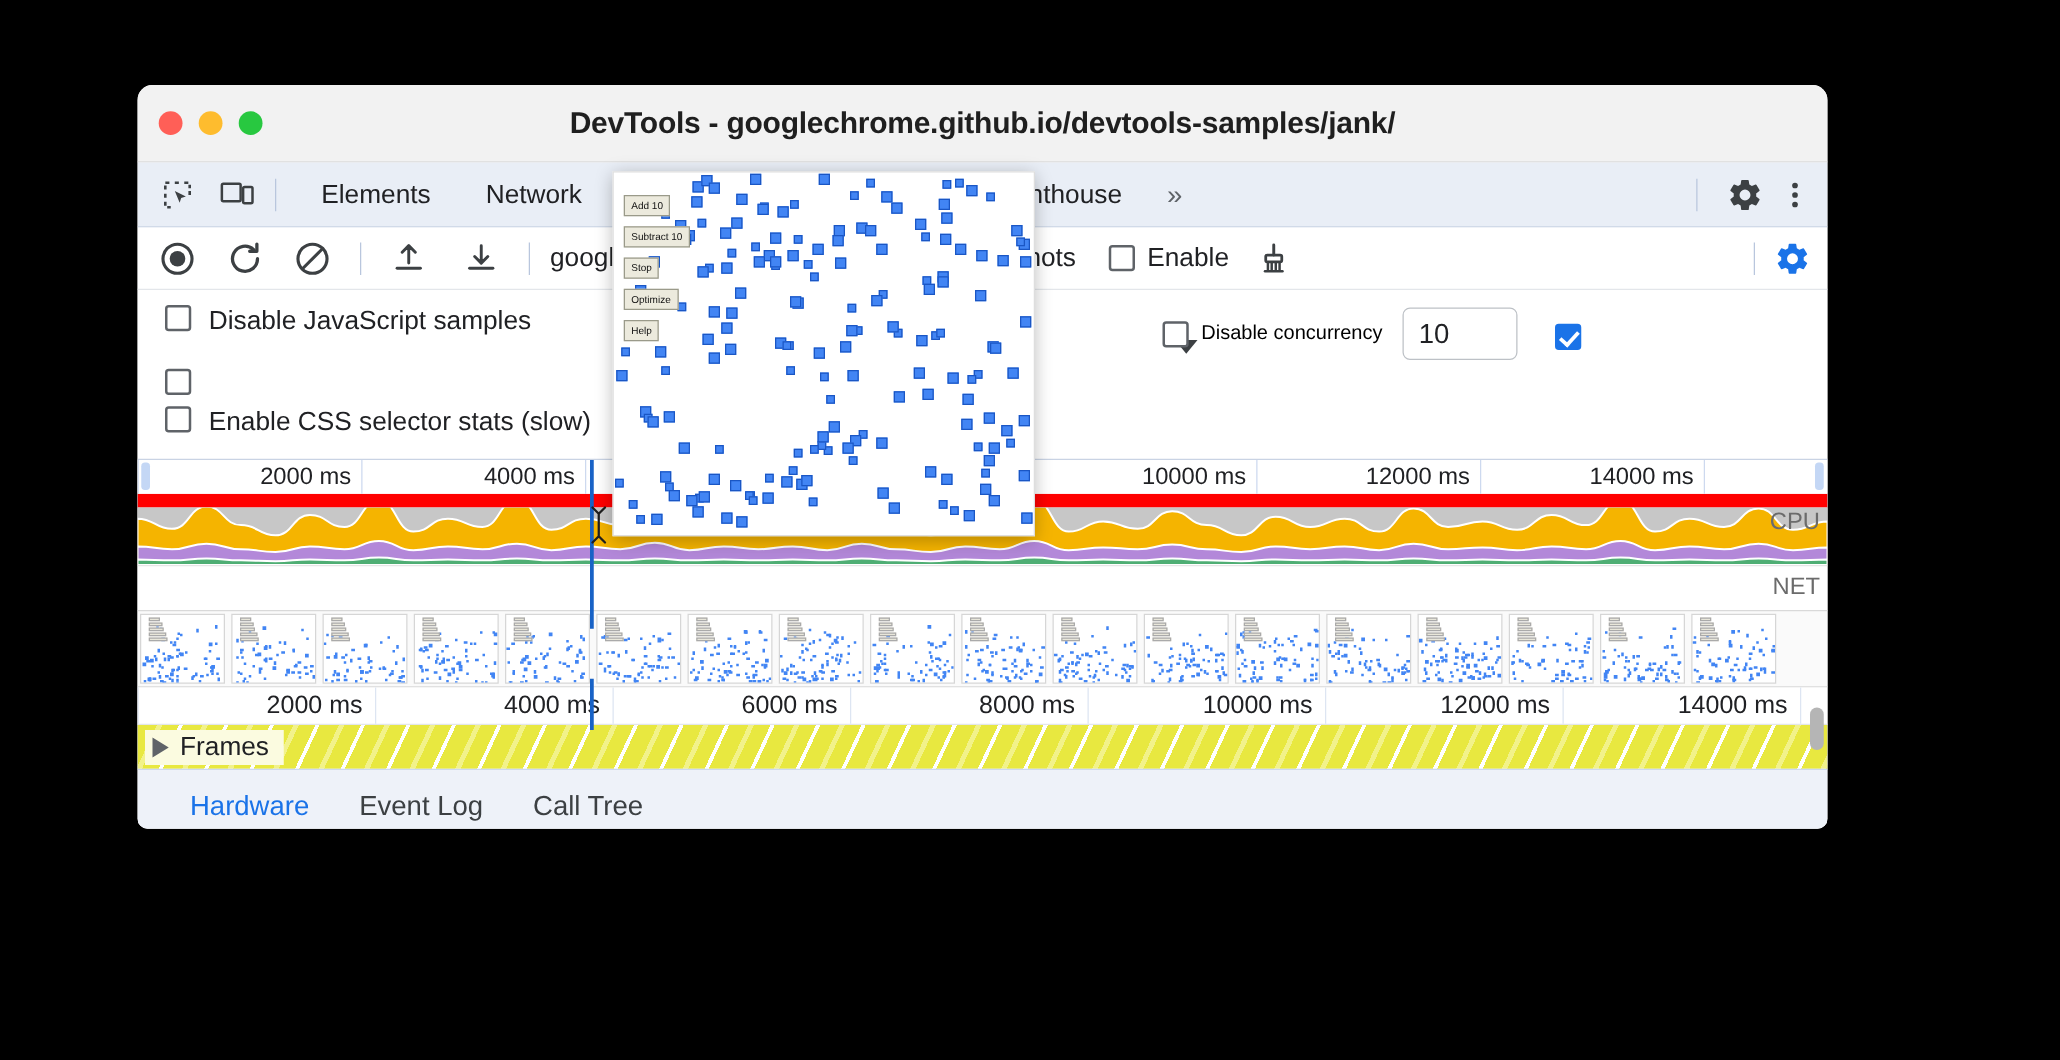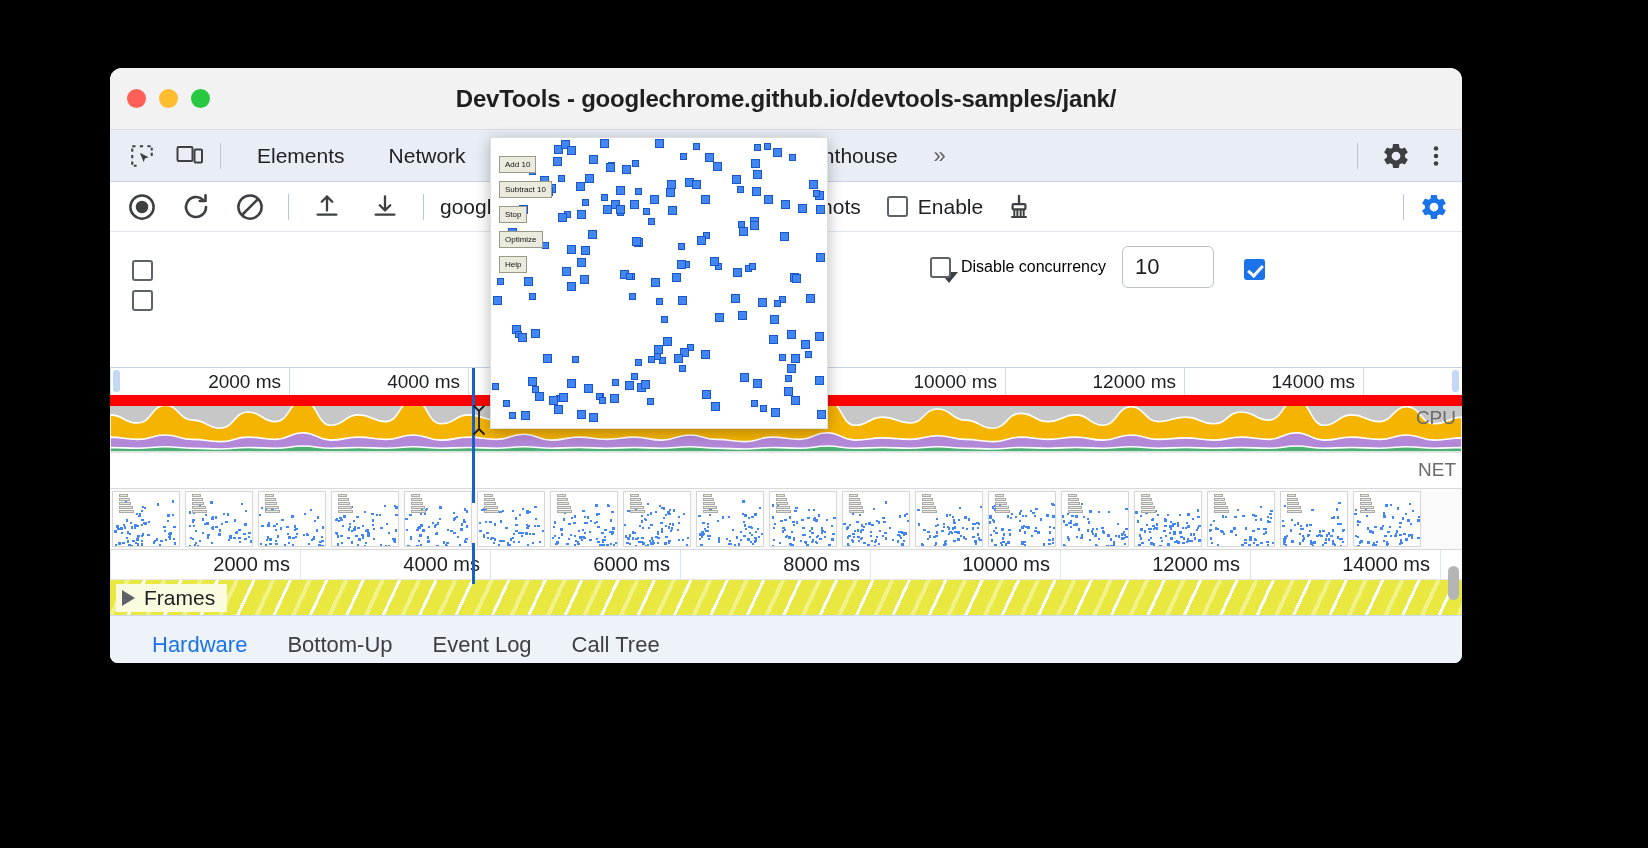--- a/index.html
+++ b/index.html
@@ -358,24 +358,29 @@
           <svg width="30" height="30" viewBox="0 0 24 24">
             <path fill="#1a73e8" d="M19.14 12.94a7.5 7.5 0 000-1.88l2.03-1.58a.5.5 0 00.12-.62l-1.92-3.32a.5.5 0 00-.6-.22l-2.39.96a7.3 7.3 0 00-1.62-.94l-.36-2.54a.5.5 0 00-.5-.42h-3.84a.5.5 0 00-.5.42l-.36 2.54c-.58.24-1.12.56-1.62.94l-2.39-.96a.5.5 0 00-.6.22L2.67 8.86a.5.5 0 00.12.62l2.03 1.58a7.5 7.5 0 000 1.88l-2.03 1.58a.5.5 0 00-.12.62l1.92 3.32c.13.22.39.3.6.22l2.39-.96c.5.38 1.04.7 1.62.94l.36 2.54c.04.24.25.42.5.42h3.84c.25 0 .46-.18.5-.42l.36-2.54c.58-.24 1.12-.56 1.62-.94l2.39.96c.22.08.47 0 .6-.22l1.92-3.32a.5.5 0 00-.12-.62zM12 15.5A3.5 3.5 0 1115.5 12 3.5 3.5 0 0112 15.5z"></path>
           </svg>
         </div>
       </div>
     </div>
 
     <div class="settings">
       <div class="settings-col-left">
         <div class="srow">
+          <div class="cbox"></div>
+          <div class="slabel">Disable JavaScript samples</div>
+        </div>
+        <div class="srow">
           <div class="cbox" style="margin-top:16px;"></div>
         </div>
         <div class="srow">
           <div class="cbox"></div>
+          <div class="slabel" style="white-space:nowrap;">Enable CSS selector stats (slow)</div>
         </div>
       </div>
 
       <div class="settings-col-mid">
         <div style="position:absolute;left:360px;top:24px;">
           <div class="caret-down"></div>
         </div>
       </div>
 
       <div class="settings-col-right">
@@ -1828,21 +1833,20 @@
           <path d="M2 2l5 5 5-5M2 30l5-5 5 5M7 7v18" stroke="#1f1f1f" stroke-width="1.8" fill="none" stroke-linecap="round" stroke-linejoin="round"></path>
         </svg>
       </div>
       <div class="playhead" style="left:362px; top:175px; height:41px;"></div>
 
       <div class="vthumb" style="top:198px;height:34px;"></div>
     </div>
 
     <div class="bottom-tabs">
       <div class="btab active">Hardware</div>
-      <div class="btab">Bottom-Up</div>
       <div class="btab">Event Log</div>
       <div class="btab">Call Tree</div>
     </div>
   </div>
 
   <div class="jank-popup">
     <div id="jank-squares">
         <div class="sq" style="left: 49.4px; top: 37.7px;"></div>
         <div class="sq sm" style="left: 168px; top: 219.4px;"></div>
         <div class="sq" style="left: 278.7px; top: 177px;"></div>

